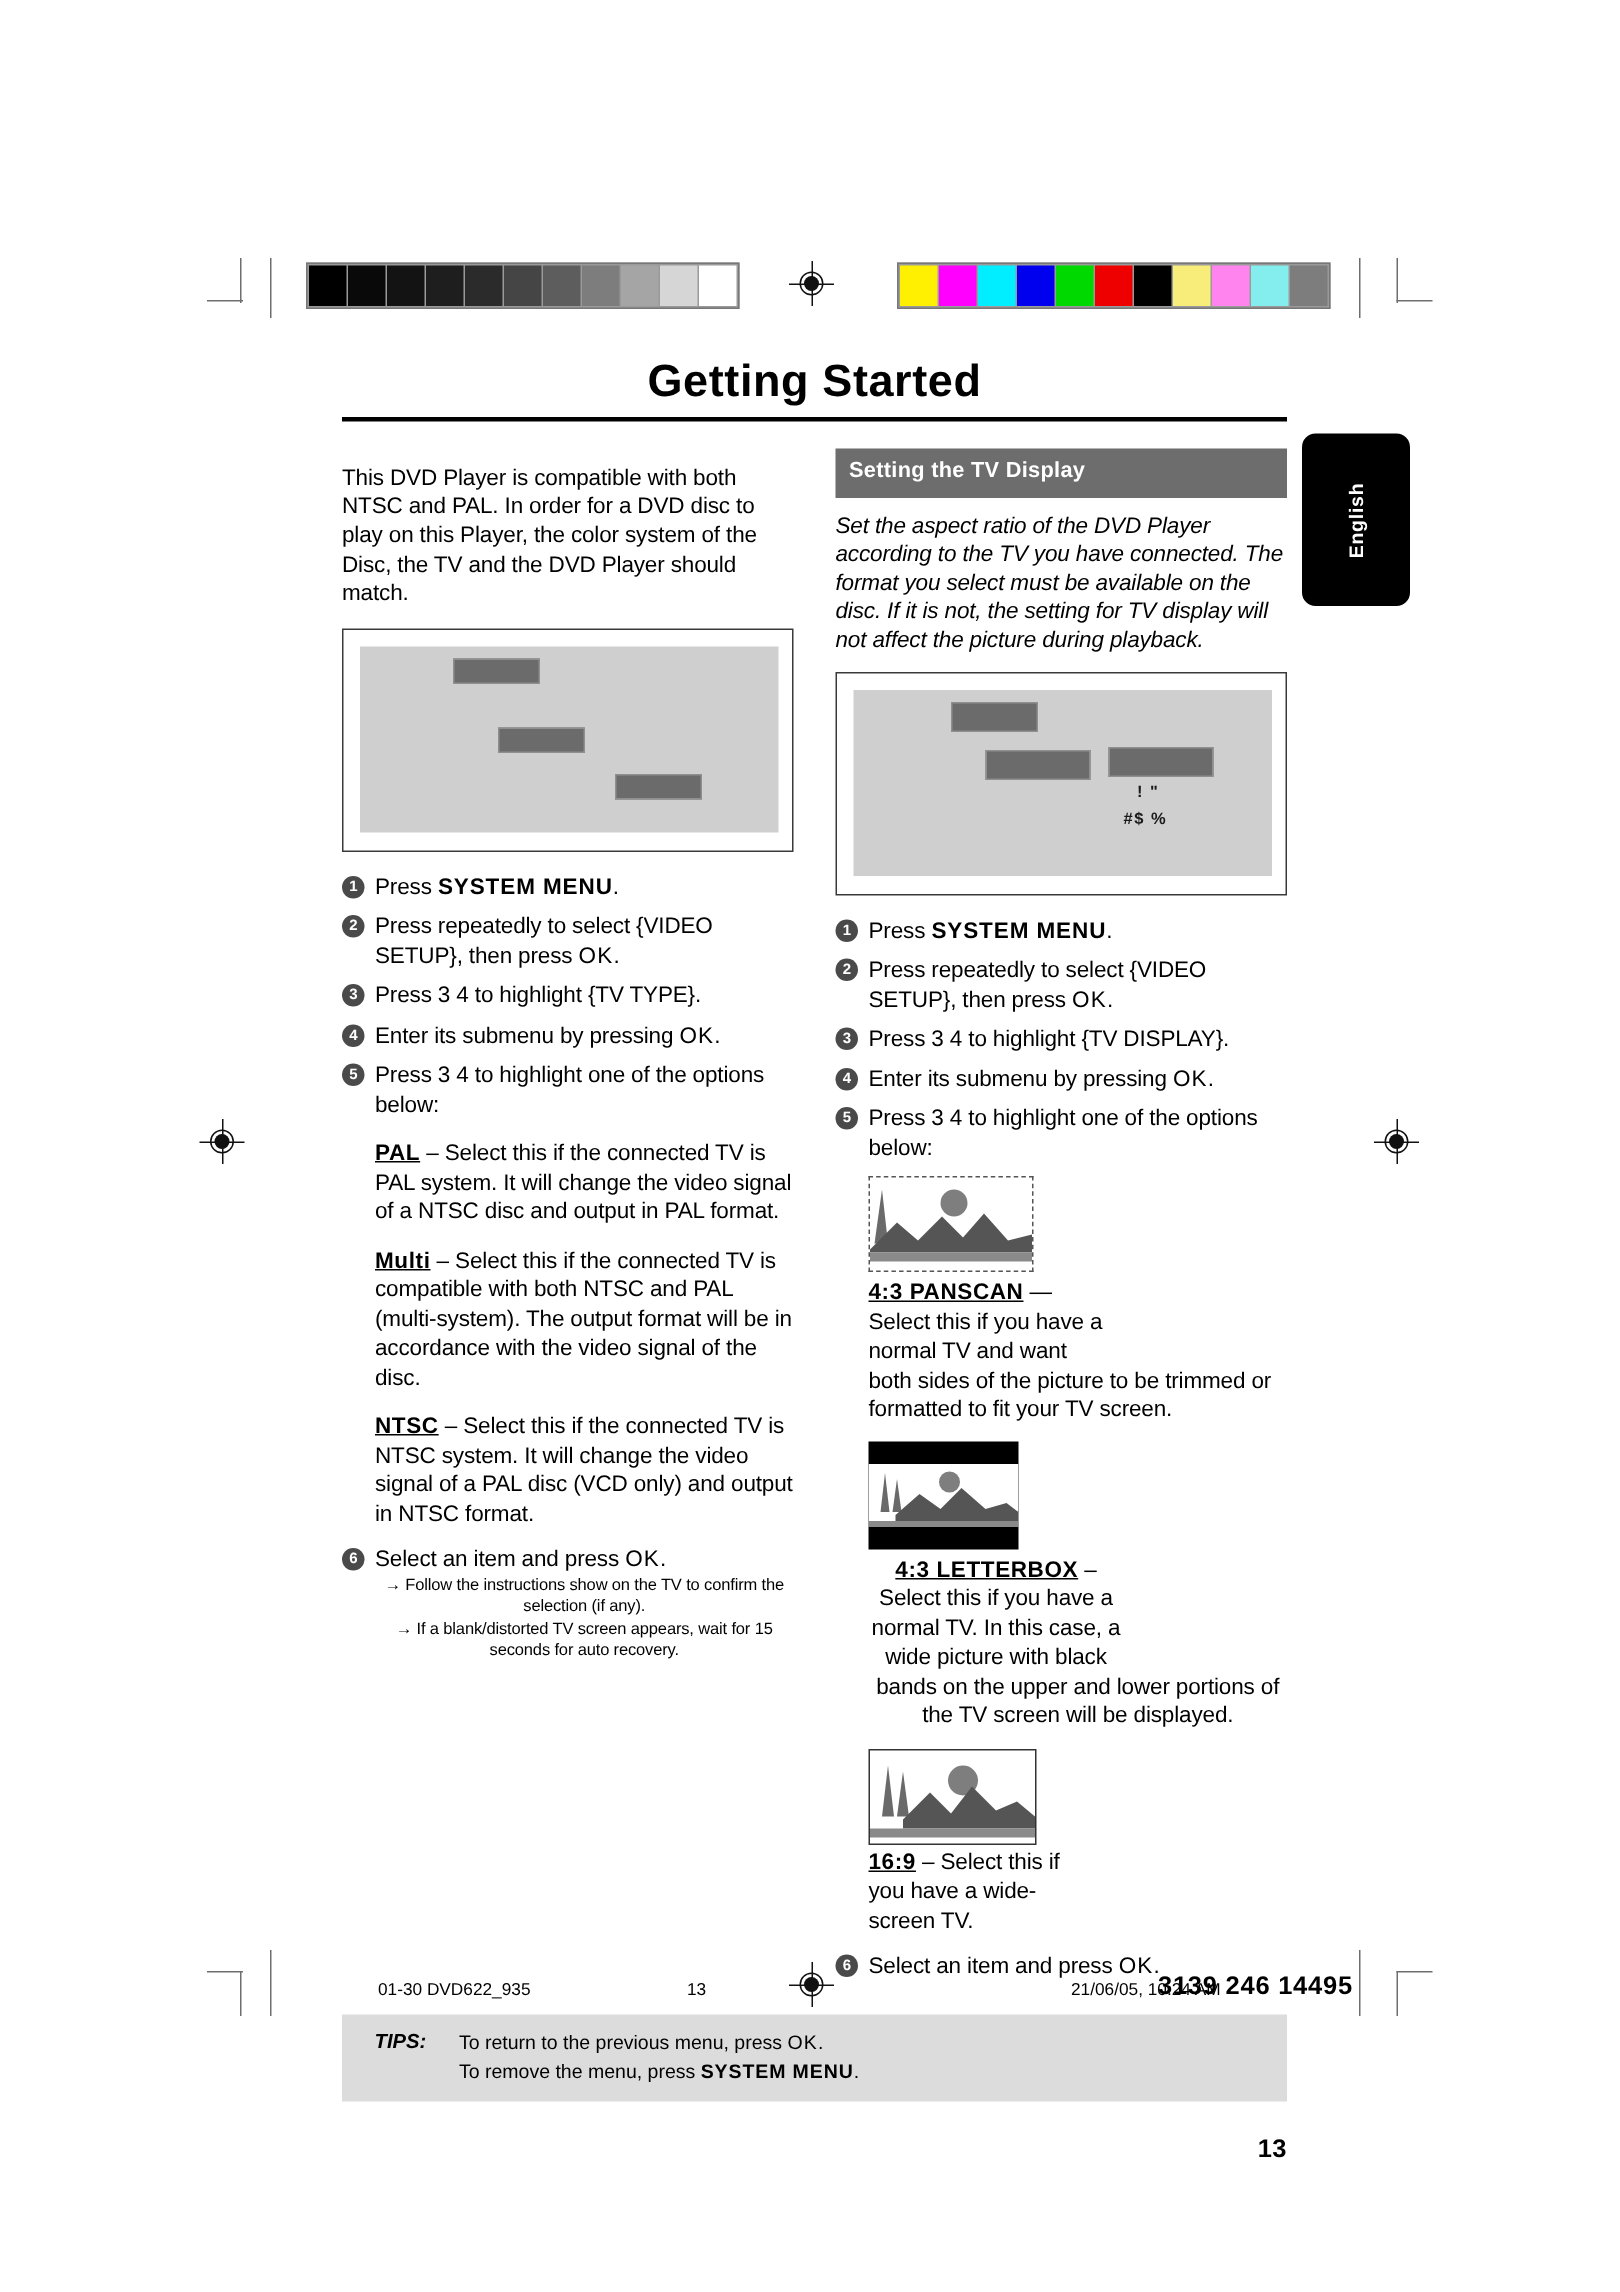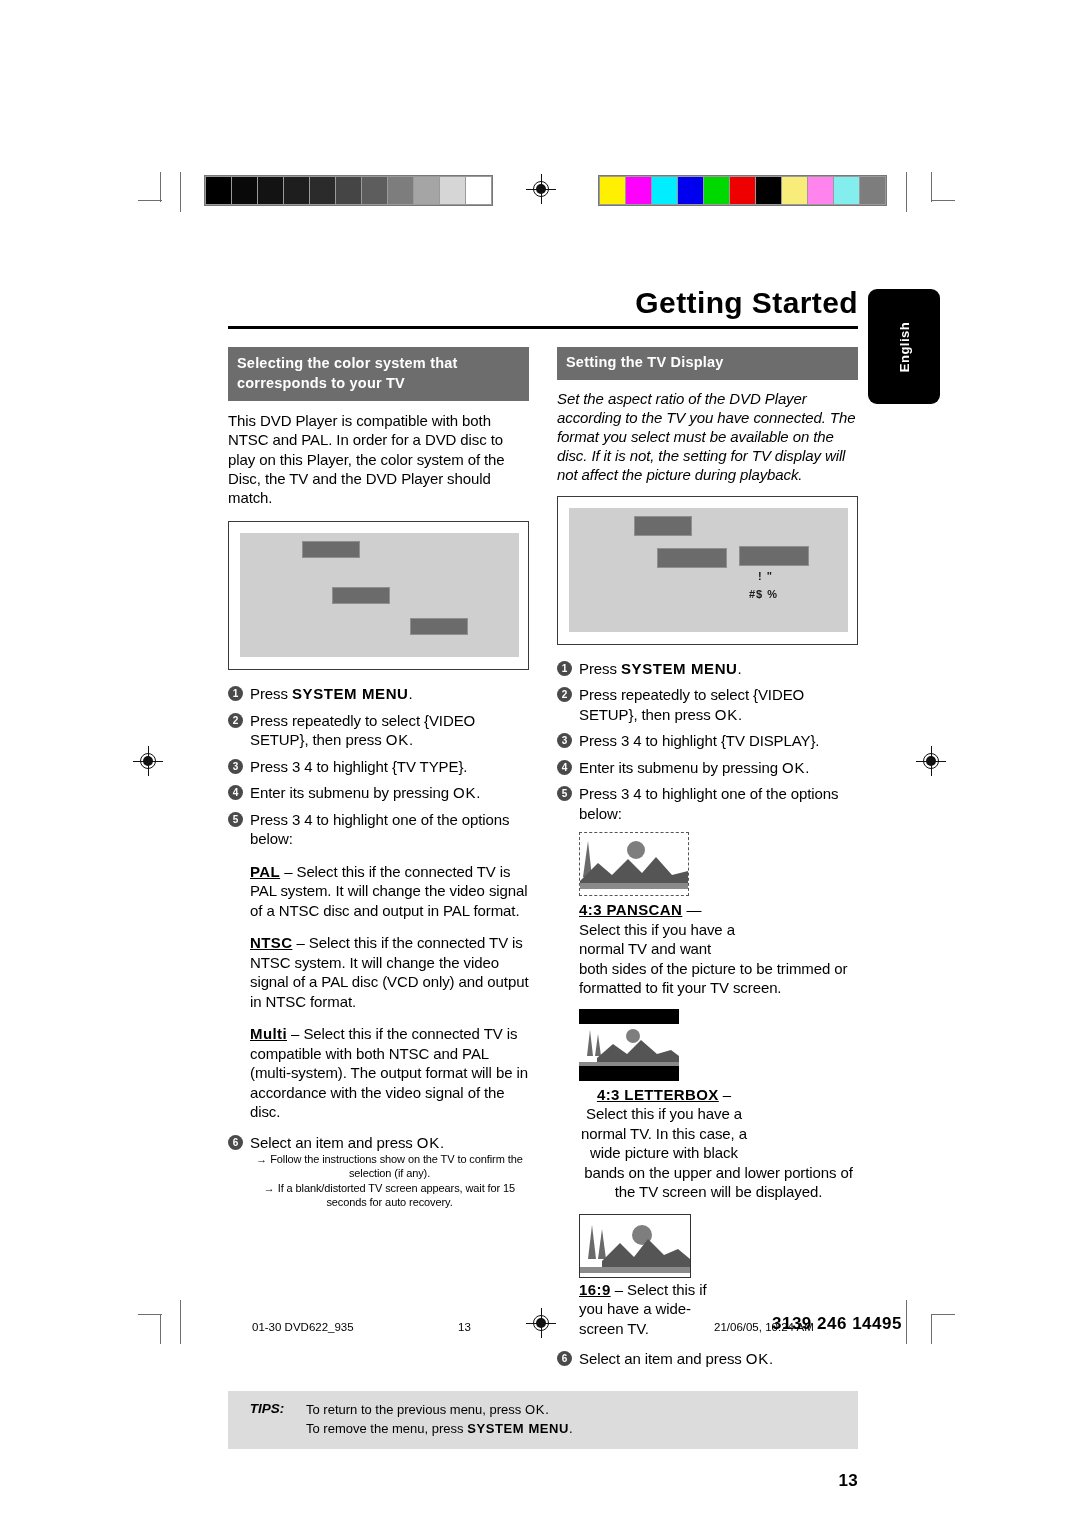--- a/index.html
+++ b/index.html
@@ -25,27 +25,26 @@
   .reg .ch{position:absolute;left:0;top:14.5px;width:30px;height:1.5px;background:#111;}
 
   .barstrip{position:absolute;display:flex;border:1.5px solid #777;background:#9a9a9a;padding:1px;box-sizing:content-box;}
   .barstrip .sw{width:25px;height:27px;margin-right:1px;}
   .barstrip .sw:last-child{margin-right:0;}
 
   
   .content{position:absolute;left:228px;top:240px;width:630px;}
 
   .chapter-title{
-    text-align:right;
+    text-align:center;
     font-size:30px;
     font-weight:bold;
     letter-spacing:0.4px;
     line-height:1;
     padding-bottom:8px;
-    margin-top:48px;
   }
   .rule{height:3px;background:#000;margin-bottom:18px;}
 
   .cols{display:flex;gap:28px;}
   .col{width:301px;}
 
   .sec-head{
     background:#6d6d6d;color:#fff;font-weight:bold;font-size:14.5px;
     padding:7px 9px 8px 9px;line-height:1.35;letter-spacing:0.2px;
   }
@@ -202,21 +201,20 @@
 
   <div class="content">
 
     <div class="chapter-title">Getting Started</div>
     <div class="rule"></div>
 
     <div class="cols">
 
       <div class="col">
 
-        <div class="sec-head">Selecting the color system that corresponds to your TV</div>
 
         <p class="body">This DVD Player is compatible with both NTSC and PAL. In order for a DVD disc to play on this Player, the color system of the Disc, the TV and the DVD Player should match.</p>
 
         <div class="screenbox">
           <div class="screen">
             <div class="blk" style="left:62px;top:8px;width:58px;height:17px;"></div>
             <div class="blk" style="left:92px;top:54px;width:58px;height:17px;"></div>
             <div class="blk" style="left:170px;top:85px;width:58px;height:17px;"></div>
           </div>
         </div>
@@ -226,24 +224,24 @@
           <li><span class="num">2</span><span>Press     repeatedly to select {VIDEO SETUP}, then press </span><b class="ok">OK</b><span>.</span></li>
           <li><span class="num">3</span><span>Press 3 4  to highlight {TV TYPE}.</span></li>
           <li><span class="num">4</span><span>Enter its submenu by pressing </span><b class="ok">OK</b><span>.</span></li>
           <li><span class="num">5</span><span>Press 3 4  to highlight one of the options below:</span></li>
         </ol>
 
         <div class="opt" style="margin-left:22px;">
           <u>PAL</u><span> – Select this if the connected TV is PAL system. It will change the video signal of a NTSC disc and output in PAL format.</span>
         </div>
         <div class="opt" style="margin-left:22px;">
+          <u>Multi</u><span> – Select this if the connected TV is compatible with both NTSC and PAL (multi-system). The output format will be in accordance with the video signal of the disc.</span>
+        </div>
+        <div class="opt" style="margin-left:22px;">
           <u>NTSC</u><span> – Select this if the connected TV is NTSC system. It will change the video signal of a PAL disc (VCD only) and output in NTSC format.</span>
-        </div>
-        <div class="opt" style="margin-left:22px;">
-          <u>Multi</u><span> – Select this if the connected TV is compatible with both NTSC and PAL (multi-system). The output format will be in accordance with the video signal of the disc.</span>
         </div>
 
         <ol class="steps" style="margin-top:11px;">
           <li style="margin-bottom:0;">
             <span class="num">6</span><span>Select an item and press </span><b class="ok">OK</b><span>.</span>
             <div class="arrowline">→ Follow the instructions show on the TV to confirm the selection (if any).</div>
             <div class="arrowline">→ If a blank/distorted TV screen appears, wait for 15 seconds for auto recovery.</div>
           </li>
         </ol>
 

